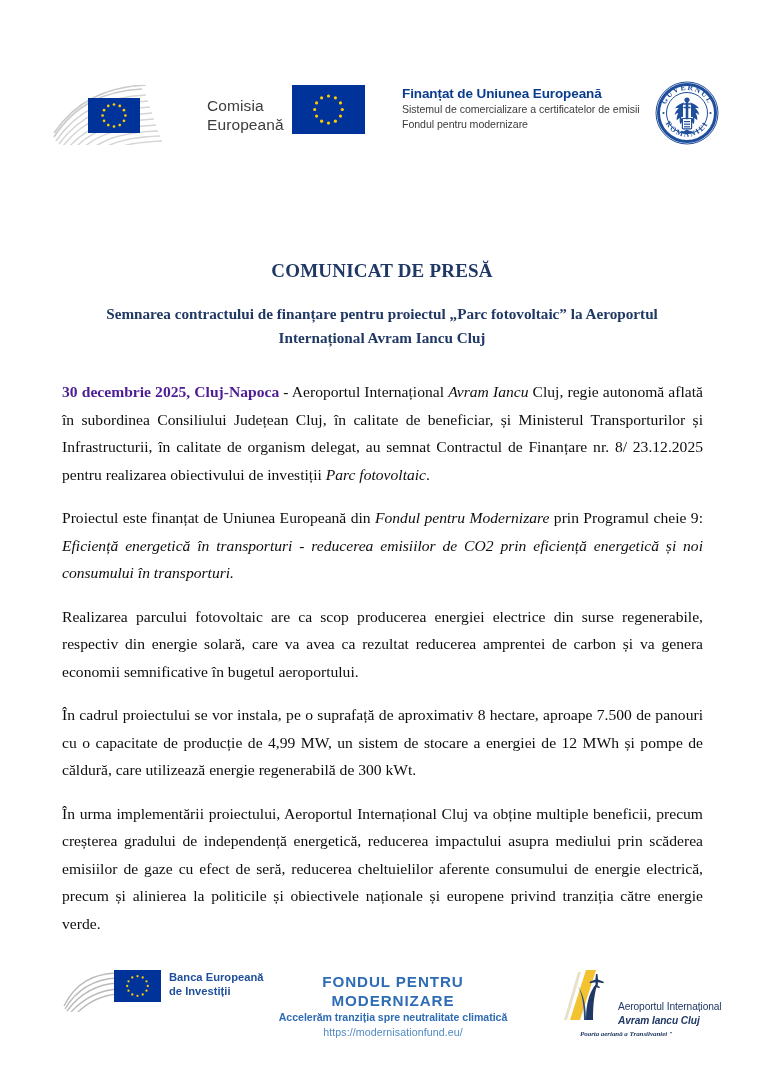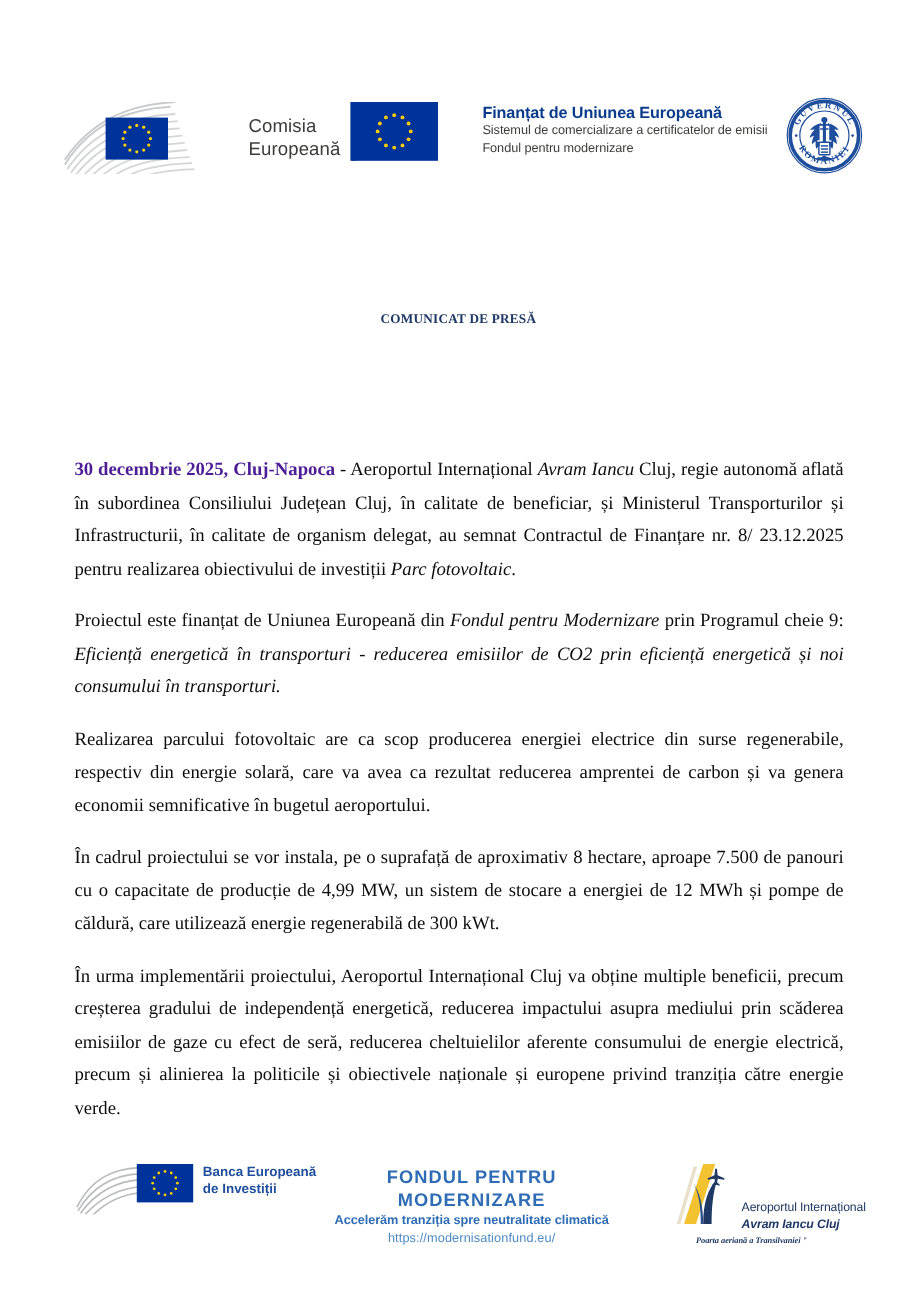--- a/index.html
+++ b/index.html
@@ -125,21 +125,21 @@
 
   
   .title-block {
     position: absolute;
     top: 260px;
     left: 62px;
     width: 640px;
     text-align: center;
   }
   .doc-kicker {
-    font-size: 11px;
+    font-size: 19px;
     font-weight: bold;
     color: #1F3864;
     letter-spacing: 0.2px;
     margin-bottom: 20px;
   }
   .doc-title {
     font-size: 15.2px;
     font-weight: bold;
     color: #1F3864;
     line-height: 24px;
@@ -371,20 +371,21 @@
           <rect x="30" y="43.6" width="6" height="1.2"></rect>
           <rect x="30" y="46.2" width="6" height="1.2"></rect>
           <path d="M33 49.5 c -2.4 1.6 -4.6 2.2 -7 2.3 2.3 1.4 4.8 2 7 2 2.2 0 4.7 -0.6 7 -2 -2.4 -0.1 -4.6 -0.7 -7 -2.3 z"></path>
         </g>
       </svg>
     </div>
   </div>
 
   <div class="title-block">
     <div class="doc-kicker">COMUNICAT DE PRESĂ</div>
+    <div class="doc-title">Semnarea contractului de finanțare pentru proiectul „Parc fotovoltaic” la Aeroportul Internațional Avram Iancu Cluj</div>
   </div>
 
   <div class="body-block">
 
     <p class="para"><span class="lead-date">30 decembrie 2025, Cluj-Napoca</span><span> - Aeroportul Internațional </span><span class="it">Avram Iancu</span><span> Cluj, regie autonomă aflată în subordinea Consiliului Județean Cluj, în calitate de beneficiar, și Ministerul Transporturilor și Infrastructurii, în calitate de organism delegat, au semnat Contractul de Finanțare nr. 8/ 23.12.2025 pentru realizarea obiectivului de investiții </span><span class="it">Parc fotovoltaic</span><span>.</span></p>
 
     <p class="para"><span>Proiectul este finanțat de Uniunea Europeană din </span><span class="it">Fondul pentru Modernizare</span><span> prin Programul cheie 9: </span><span class="it">Eficiență energetică în transporturi - reducerea emisiilor de CO2 prin eficiență energetică și noi consumului în transporturi.</span></p>
 
     <p class="para">Realizarea parcului fotovoltaic are ca scop producerea energiei electrice din surse regenerabile, respectiv din energie solară, care va avea ca rezultat reducerea amprentei de carbon și va genera economii semnificative în  bugetul aeroportului.</p>
 

